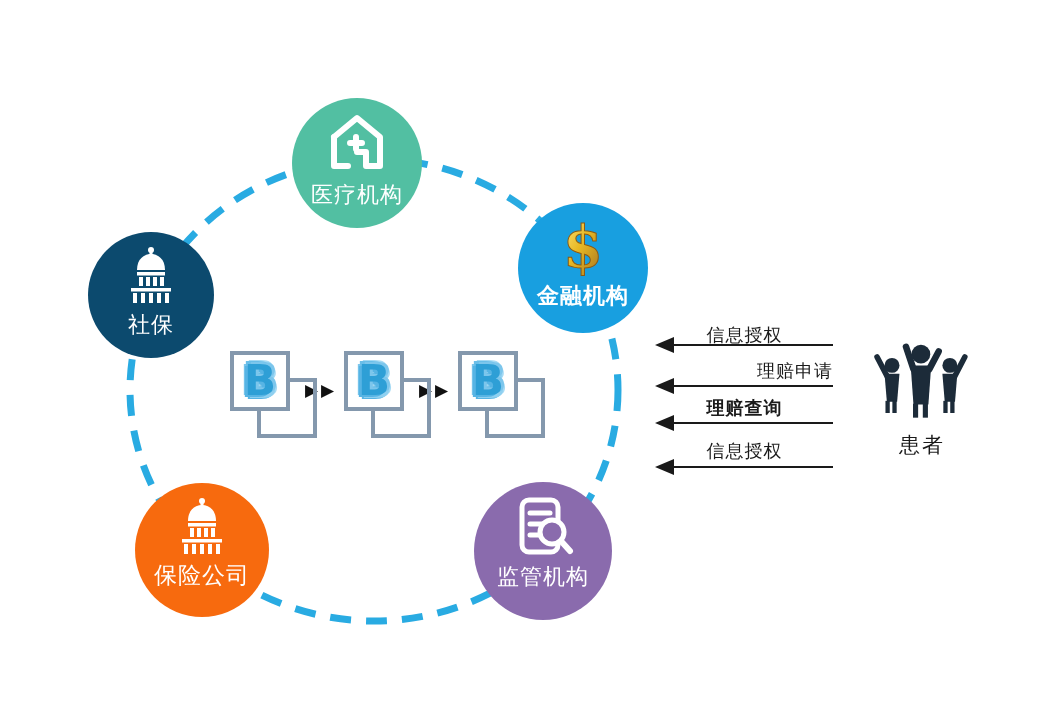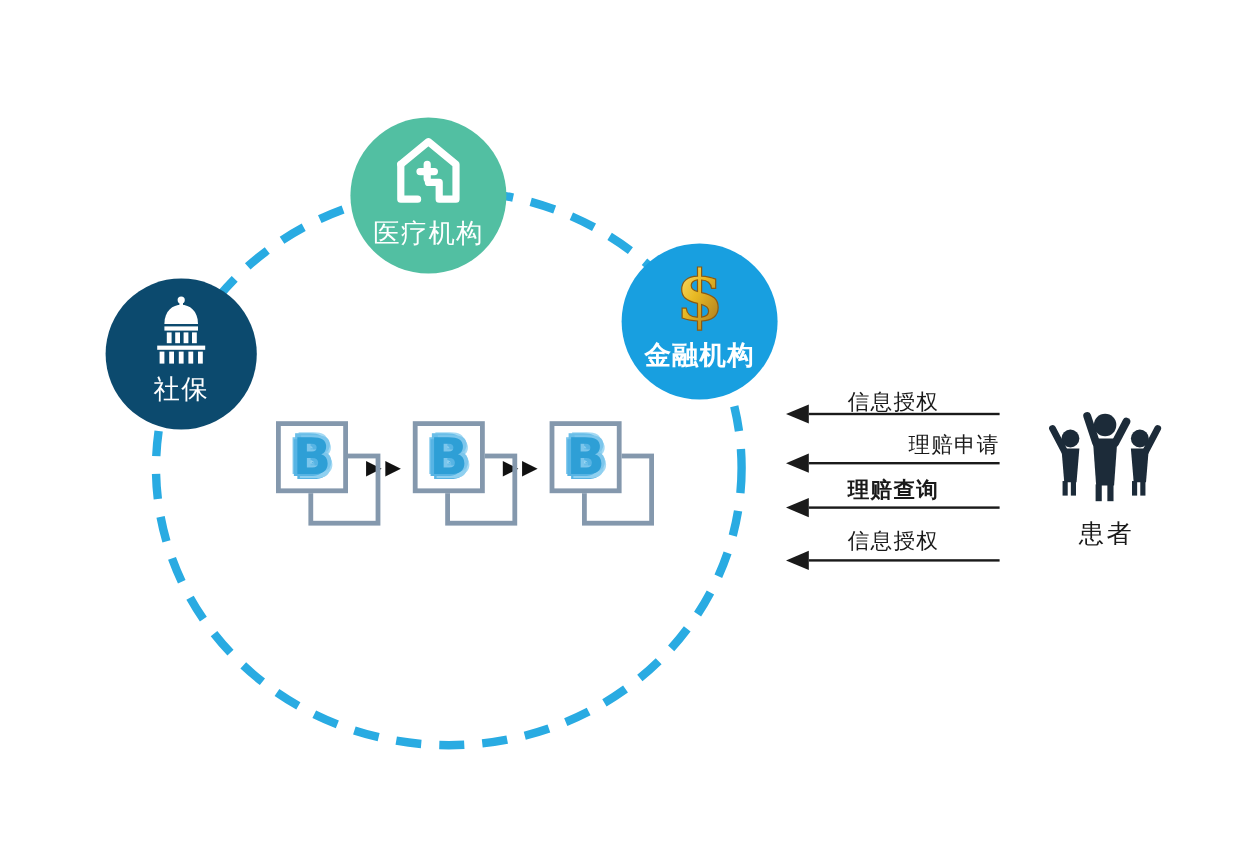--- a/index.html
+++ b/index.html
@@ -119,21 +119,53 @@
         <rect x="13" y="49" width="4" height="10" fill="#ffffff"></rect>
         <rect x="21" y="49" width="4" height="10" fill="#ffffff"></rect>
         <rect x="29" y="49" width="4" height="10" fill="#ffffff"></rect>
         <rect x="37" y="49" width="4" height="10" fill="#ffffff"></rect>
         <rect x="45" y="49" width="4" height="10" fill="#ffffff"></rect>
       </svg>
     </span>
     <span class="node-label">社保</span>
   </div>
 
-
+  <div class="node node-insurance">
+    <span class="node-icon">
+      <svg width="62" height="64" viewBox="0 0 62 64">
+        <circle cx="31" cy="6" r="3" fill="#ffffff"></circle>
+        <rect x="29.5" y="8" width="3" height="4" fill="#ffffff"></rect>
+        <path d="M17 26 C17 15 24 10 31 10 C38 10 45 15 45 26 Z" fill="#ffffff"></path>
+        <rect x="17" y="28" width="28" height="3.5" fill="#ffffff"></rect>
+        <rect x="19" y="33" width="4" height="9" fill="#ffffff"></rect>
+        <rect x="26" y="33" width="4" height="9" fill="#ffffff"></rect>
+        <rect x="33" y="33" width="4" height="9" fill="#ffffff"></rect>
+        <rect x="40" y="33" width="4" height="9" fill="#ffffff"></rect>
+        <rect x="11" y="44" width="40" height="3.5" fill="#ffffff"></rect>
+        <rect x="13" y="49" width="4" height="10" fill="#ffffff"></rect>
+        <rect x="21" y="49" width="4" height="10" fill="#ffffff"></rect>
+        <rect x="29" y="49" width="4" height="10" fill="#ffffff"></rect>
+        <rect x="37" y="49" width="4" height="10" fill="#ffffff"></rect>
+        <rect x="45" y="49" width="4" height="10" fill="#ffffff"></rect>
+      </svg>
+    </span>
+    <span class="node-label">保险公司</span>
+  </div>
+
+  <div class="node node-regulator">
+    <span class="node-icon">
+      <svg width="74" height="72" viewBox="0 0 74 72">
+        <rect x="16" y="6" width="36" height="52" rx="7" fill="none" stroke="#ffffff" stroke-width="5"></rect>
+        <path d="M24 19 h20 M24 30 h13 M24 41 h11" stroke="#ffffff" stroke-width="5" stroke-linecap="round"></path>
+        <circle cx="46" cy="38" r="12" fill="#8A6BAD" stroke="#ffffff" stroke-width="5"></circle>
+        <path d="M55 47 L64 57" stroke="#ffffff" stroke-width="6" stroke-linecap="round"></path>
+      </svg>
+    </span>
+    <span class="node-label">监管机构</span>
+  </div>
 
   <div class="block block-1">
     <div class="sq sq-back"></div>
     <div class="sq sq-front">
       <span class="block-b">B</span>
     </div>
   </div>
   <div class="chain-arrow chain-arrow-1">▶▶</div>
   <div class="block block-2">
     <div class="sq sq-back"></div>

